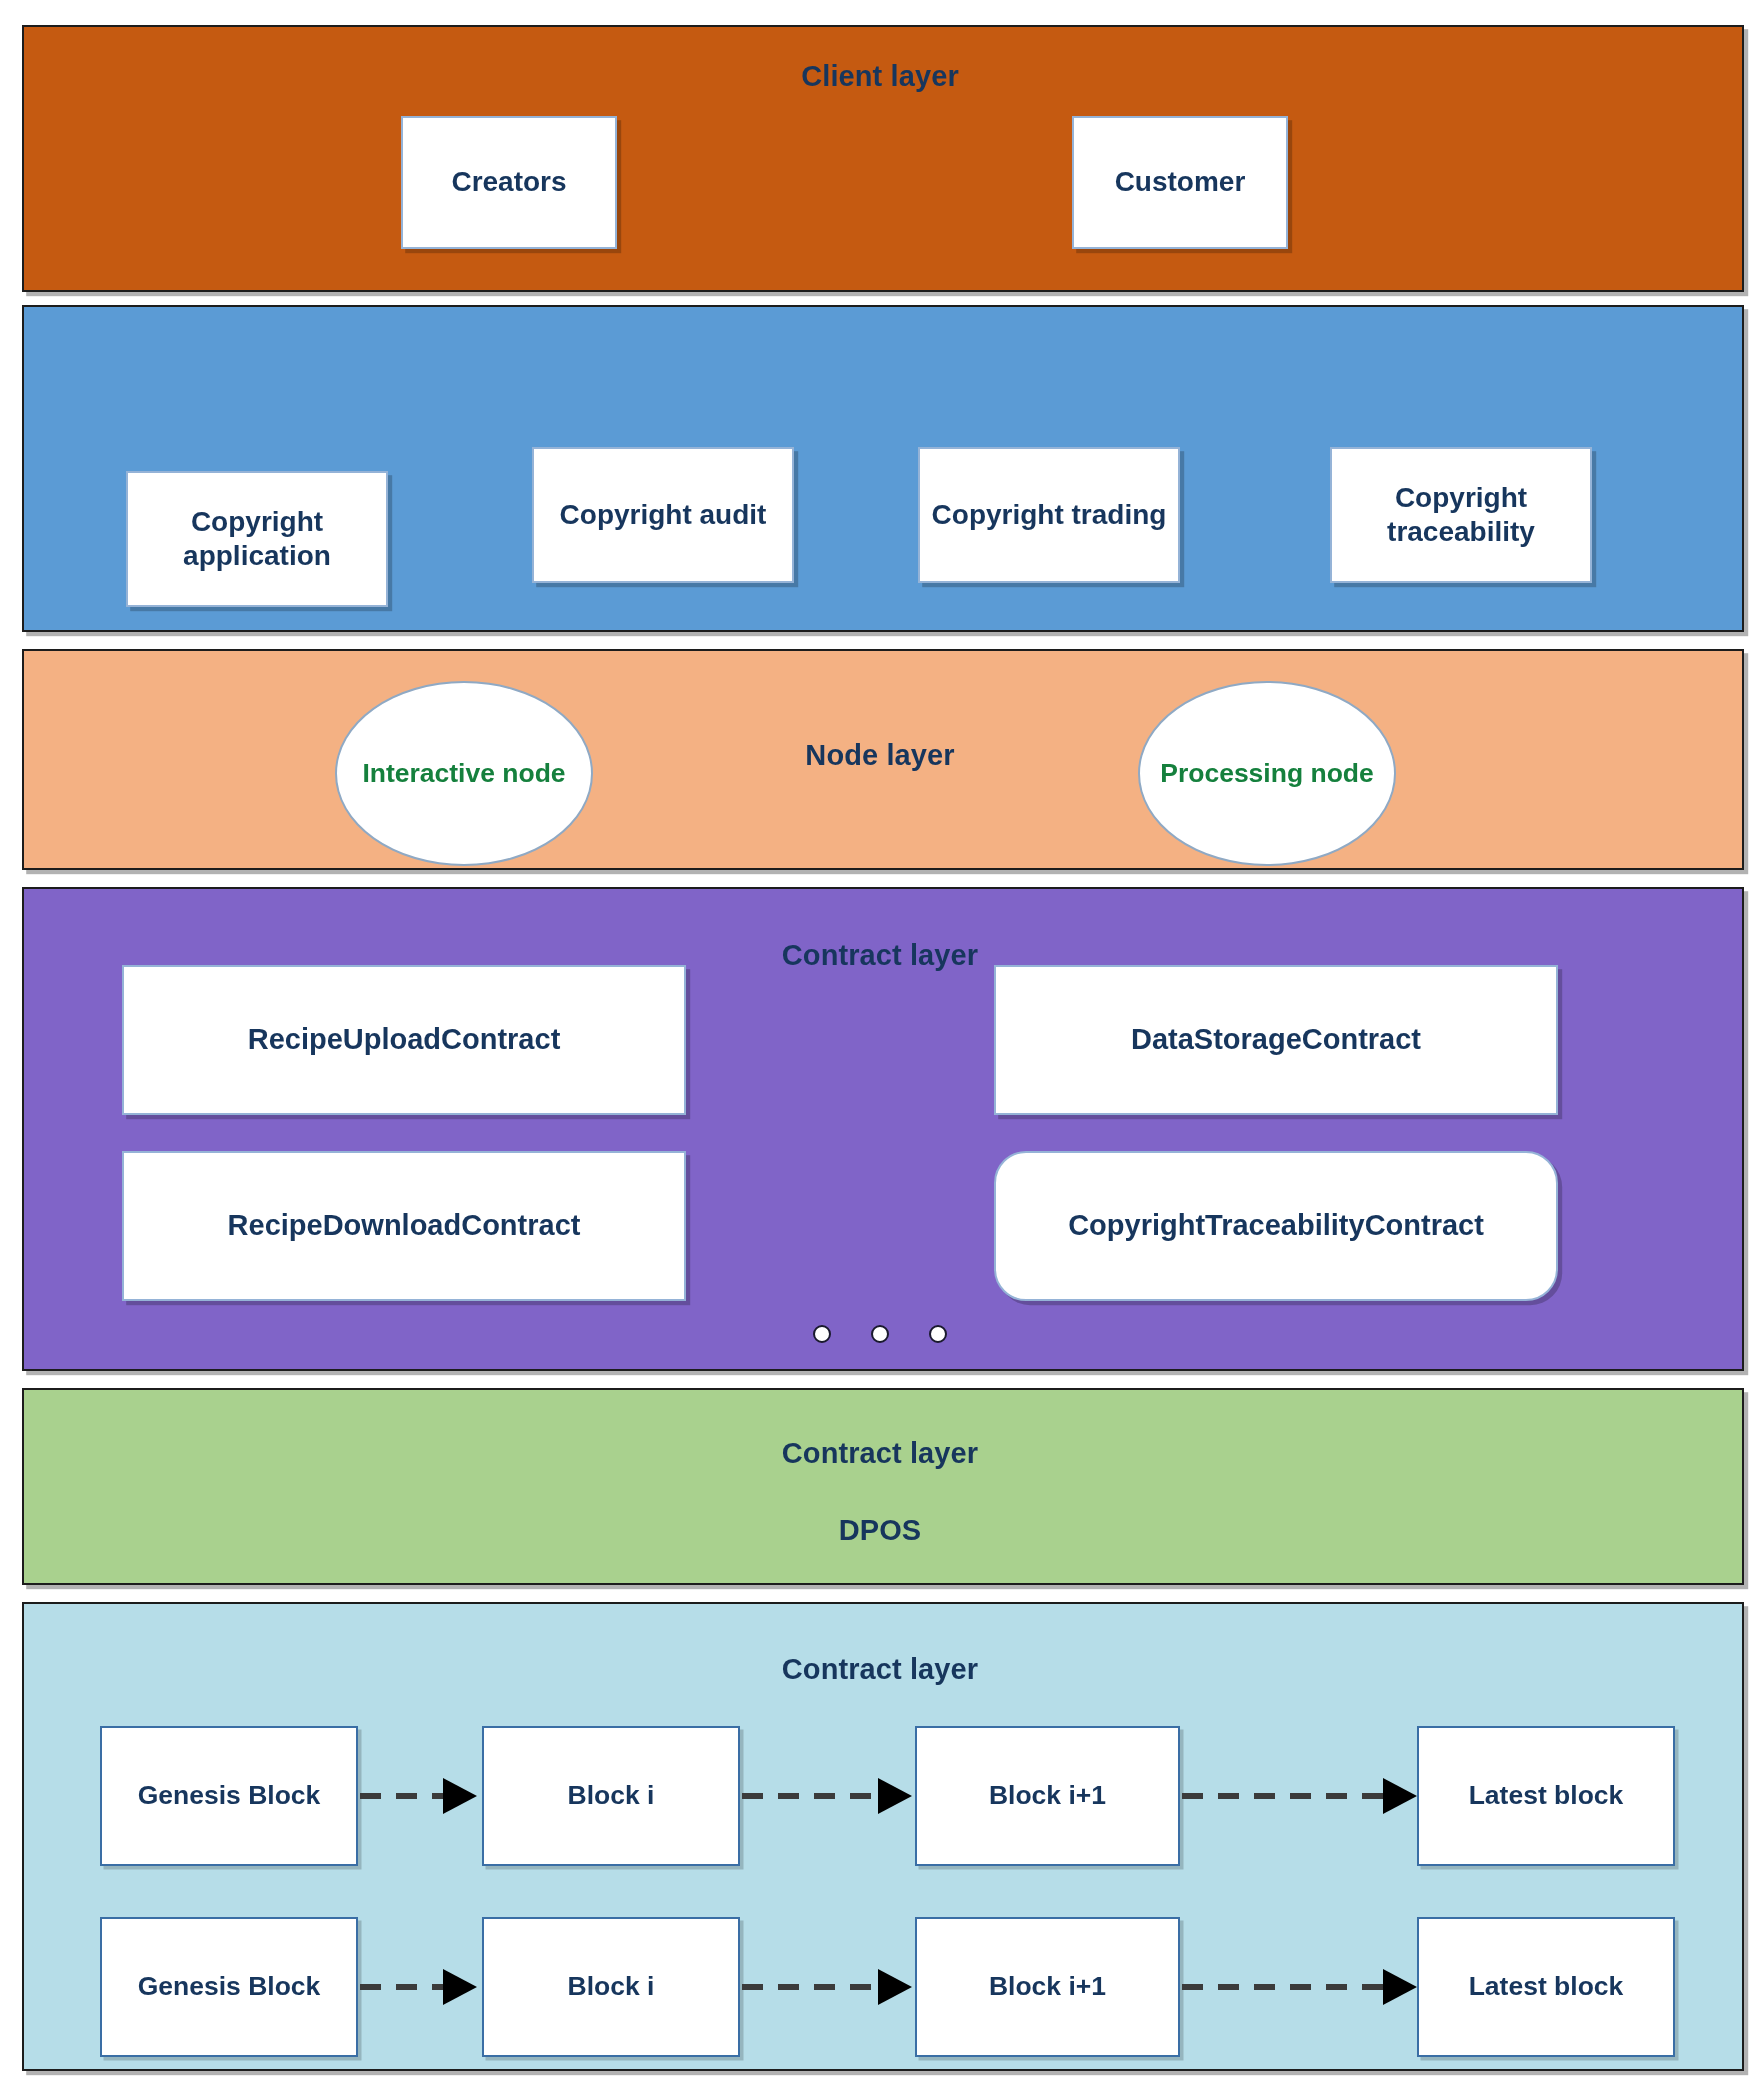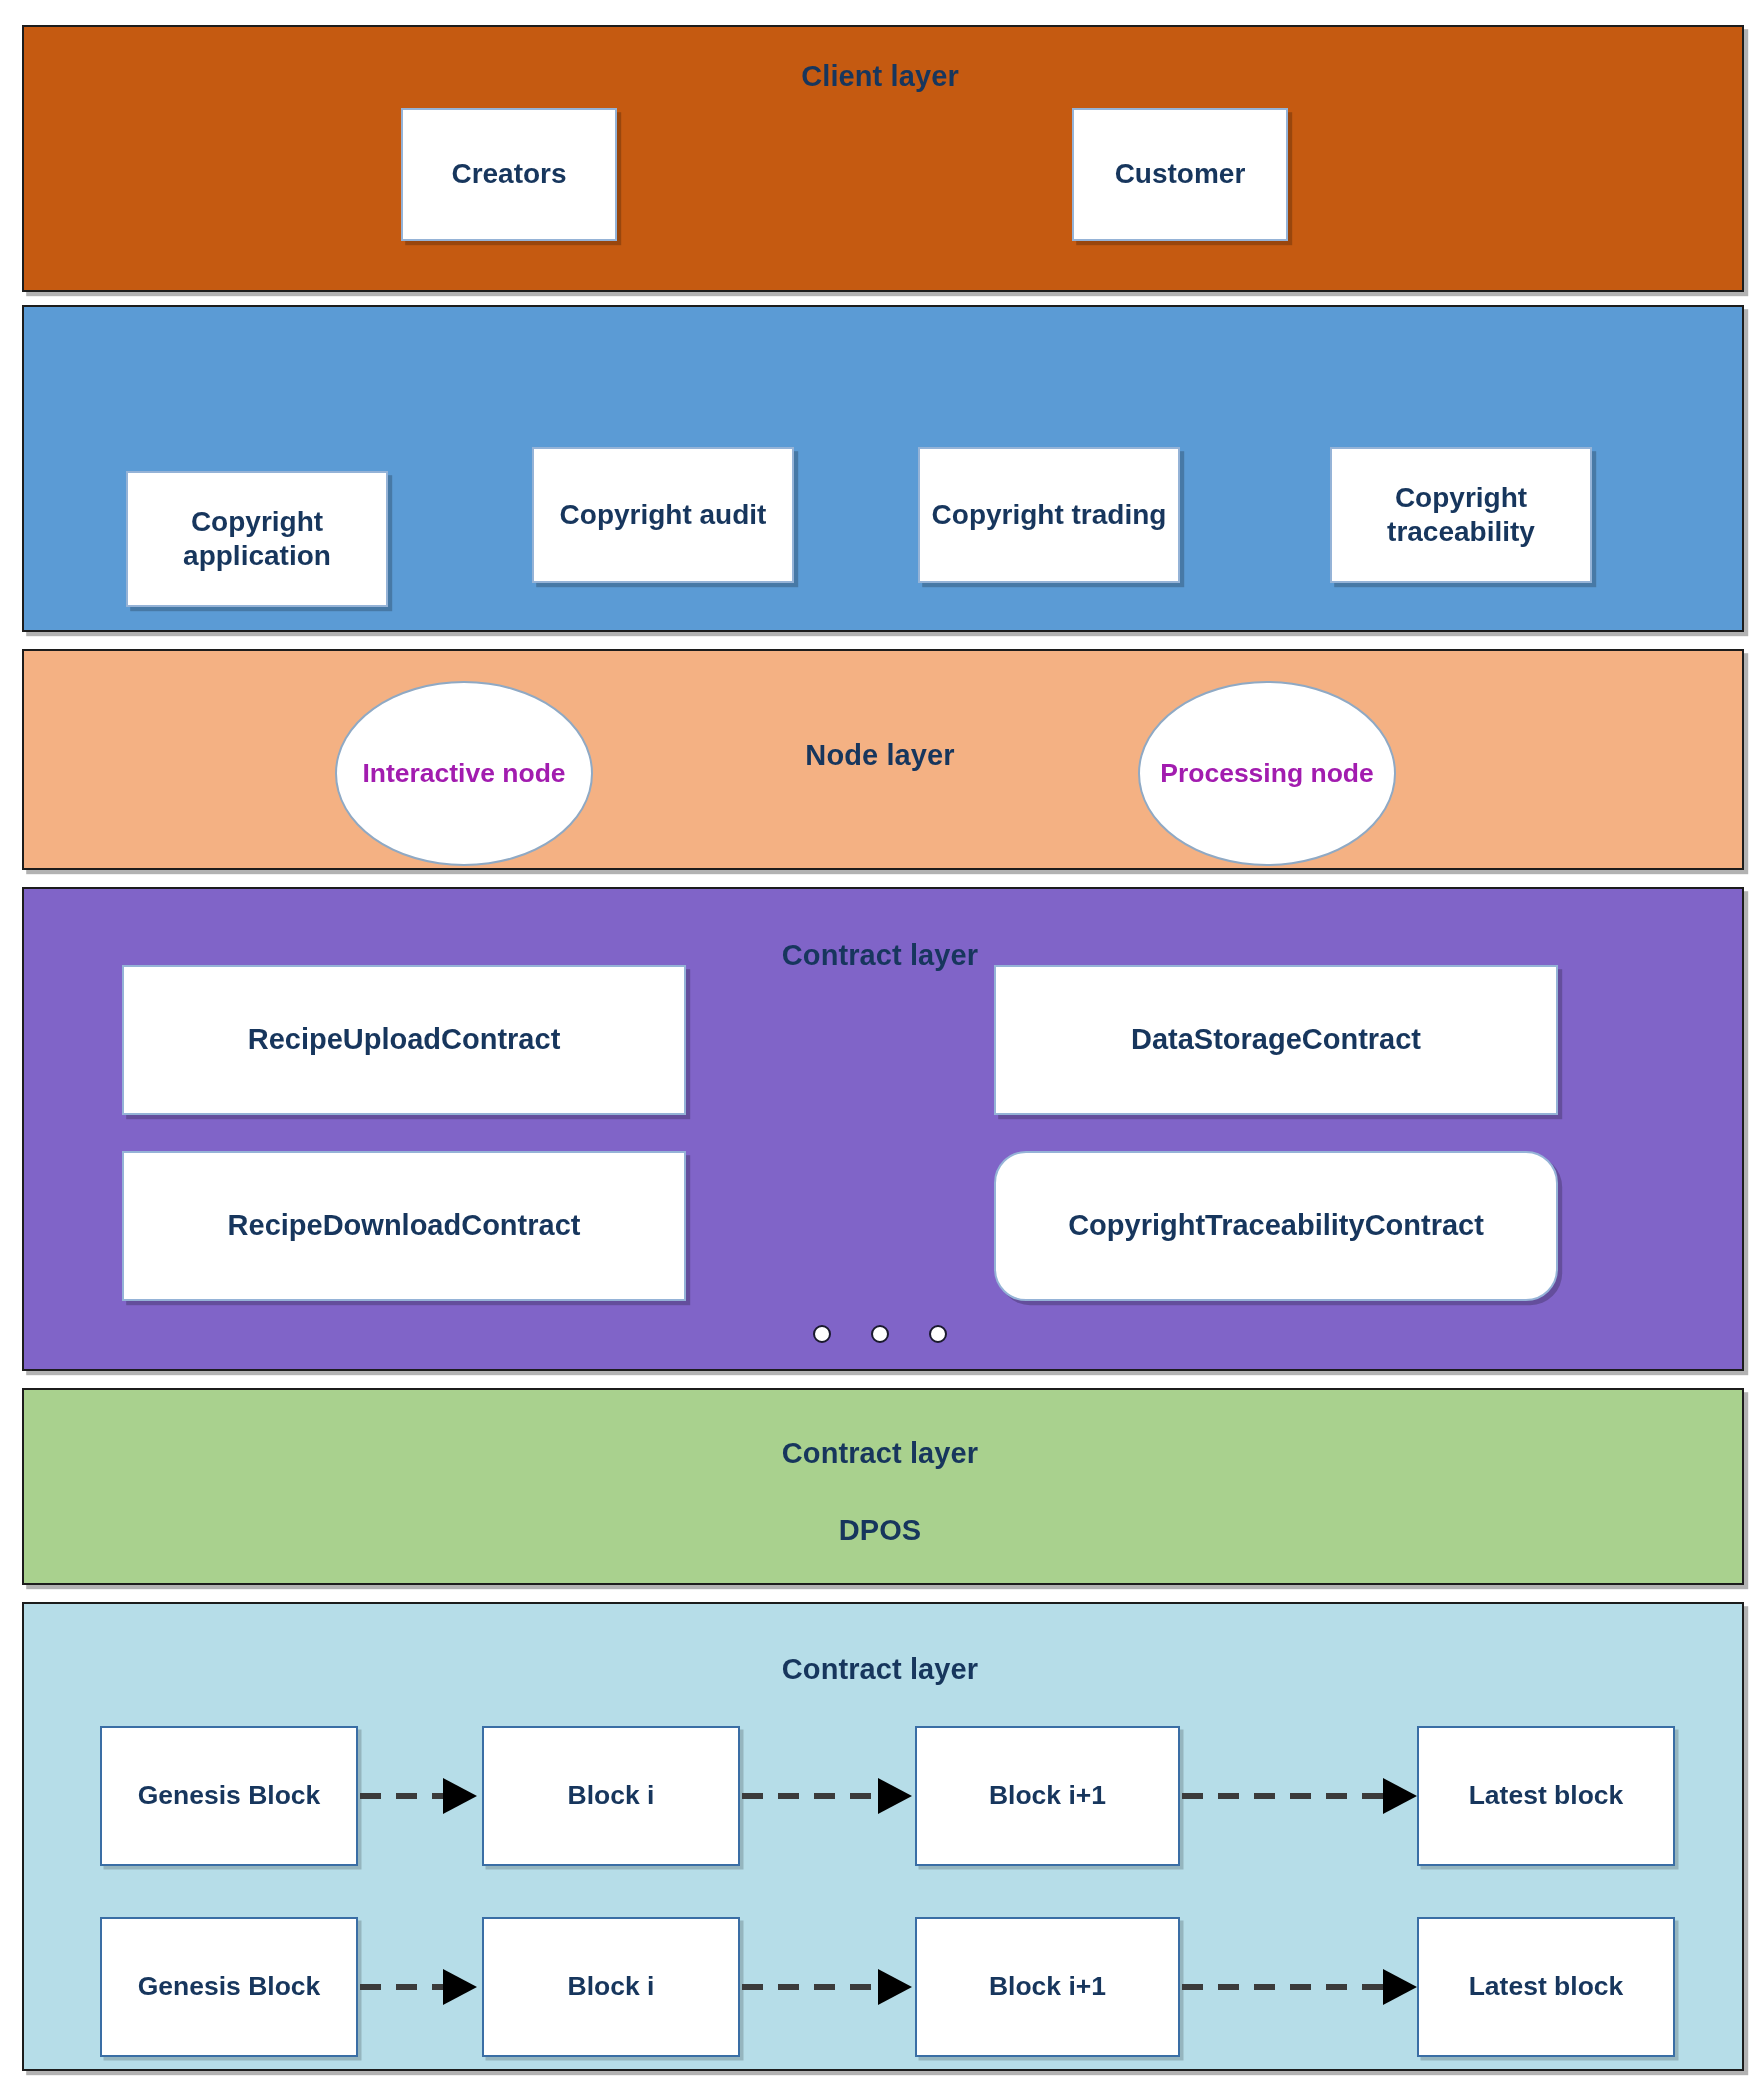--- a/index.html
+++ b/index.html
@@ -63,38 +63,38 @@
   .ellipse {
     position: absolute;
     box-sizing: border-box;
     background: #ffffff;
     border: 2.1px solid #8fa9c4;
     border-radius: 50%;
     display: flex;
     align-items: center;
     justify-content: center;
     text-align: center;
-    color: #a21caf;
+    color: #15803d;
     font-weight: bold;
     font-size: 26.5px;
     line-height: 1.3;
   }
 
   
   #layer-client   { background: #c55a11; top: 25px;   height: 267px; }
   #layer-server   { background: #5b9bd5; top: 305px;  height: 327px; }
   #layer-node     { background: #f4b183; top: 649px;  height: 221px; }
   #layer-contract { background: #8064c8; top: 887px; height: 484px; }
   #layer-consensus{ background: #a9d18e; top: 1388px; height: 197px; }
   #layer-data     { background: #b6dde8; top: 1602px; height: 469px; }
 
   
   #client-title { top: 60px; }
   .client-box {
-    top: 108px;
+    top: 116px;
     height: 133px;
     width: 216px;
     font-size: 28px;
   }
   #box-creators { left: 401px; }
   #box-customer { left: 1072px; }
 
   
   #server-title { top: 349px; }
   .server-box {

